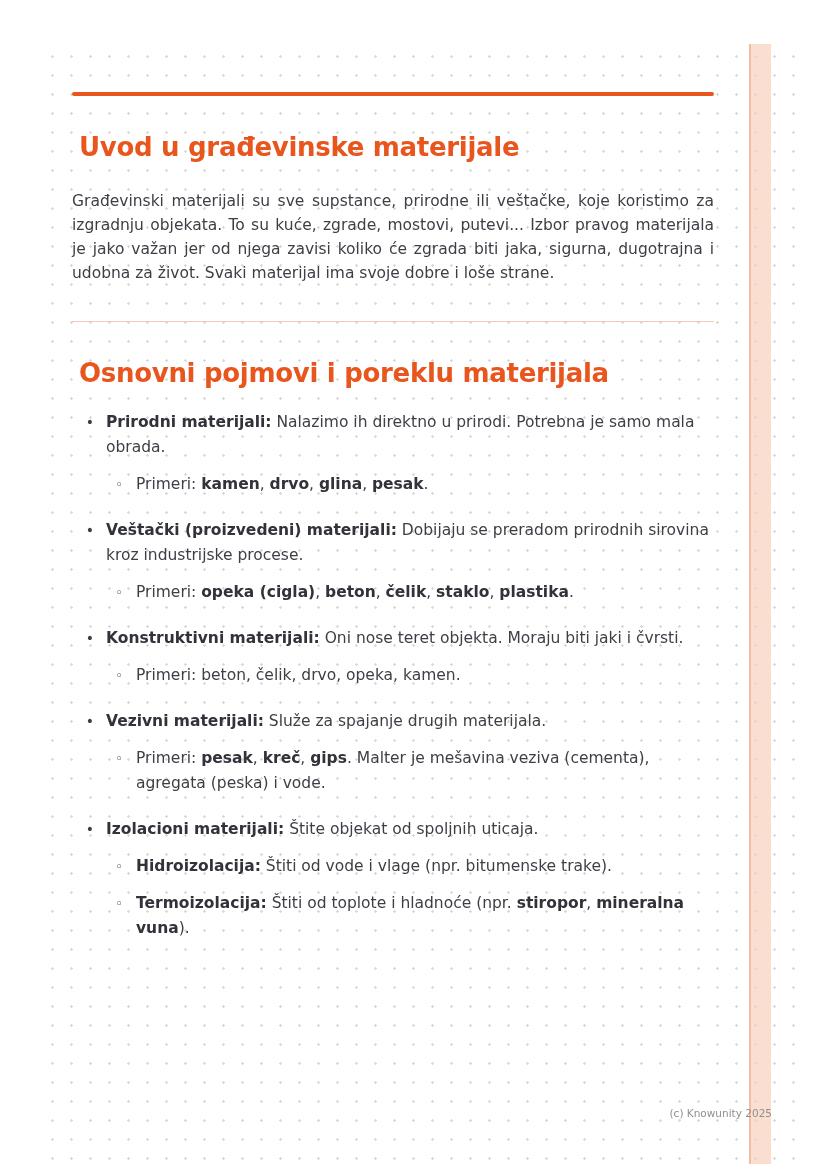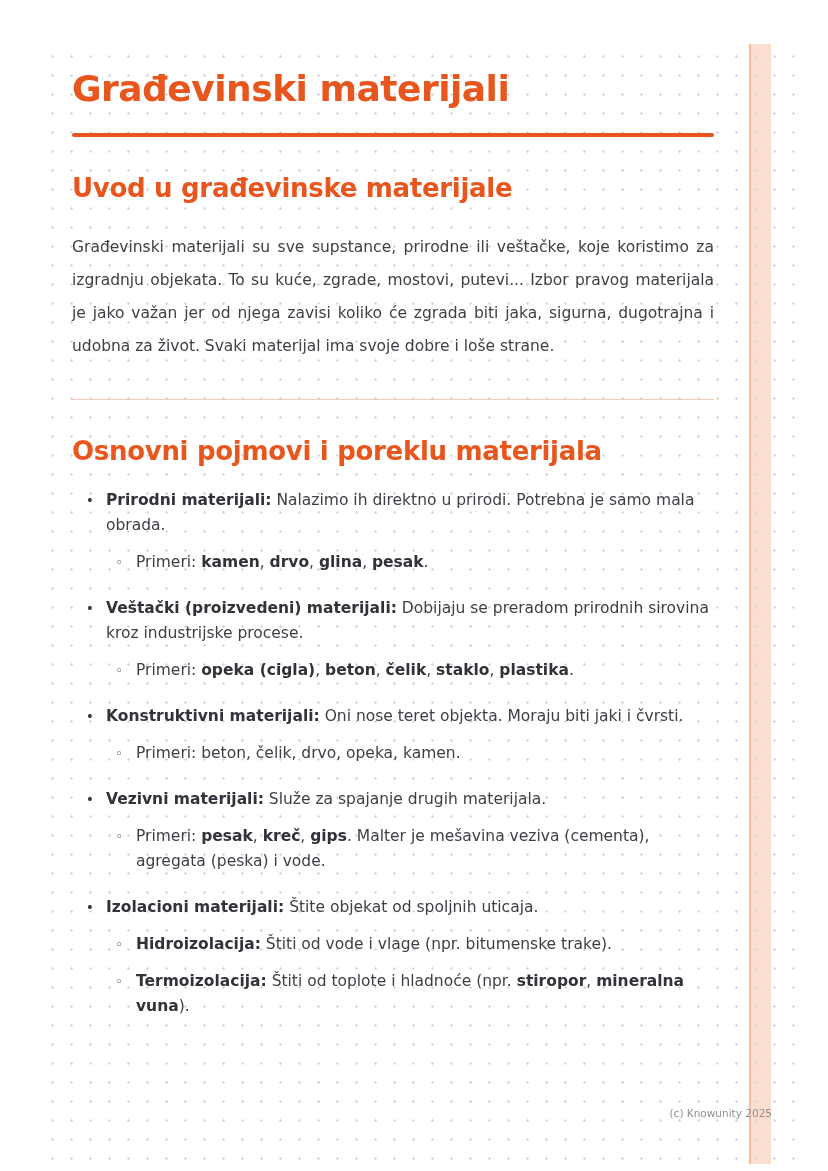--- a/index.html
+++ b/index.html
@@ -32,28 +32,28 @@
     font-size: 36px; line-height: 1.15; font-weight: 700;
     letter-spacing: -0.5px;
     color: var(--accent, #e8551d);
   }
   .title-rule {
     height: 4px; border-radius: 2px;
     background: var(--accent, #e8551d);
     margin-top: 24px;
   }
   h2.section-heading {
-    margin: 36px 0 0;
+    margin: 36px 7px 0;
     font-size: 26px; line-height: 1.2; font-weight: 700;
     letter-spacing: -0.3px;
     color: var(--accent, #e8551d);
   }
   p.para {
     margin: 26px 0 0;
-    font-size: 15.5px; line-height: 33px;
+    font-size: 15.5px; line-height: 24px;
     text-align: justify;
   }
   p.lead {
     margin: 30px 0 0;
     font-size: 15.5px; line-height: 24px;
     font-weight: 700;
     color: #32323a;
   }
   .divider {
     height: 1px;
@@ -76,21 +76,20 @@
     font-size: 10.5px; color: #8f8f8f;
   }
 </style>
 </head>
 <body>
 
 <div class="strip"></div>
 <div class="dots"></div>
 
 <div class="content">
-  <h1 class="doc-title">Građevinski materijali</h1>
   <div class="title-rule"></div>
   <div id="doc-body">
       <h2 class="section-heading">Uvod u građevinske materijale</h2>
       <p class="para"><span>Građevinski materijali su sve supstance, prirodne ili veštačke, koje koristimo za izgradnju objekata. To su kuće, zgrade, mostovi, putevi... Izbor pravog materijala je jako važan jer od njega zavisi koliko će zgrada biti jaka, sigurna, dugotrajna i udobna za život. Svaki materijal ima svoje dobre i loše strane.</span></p>
       <div class="divider"></div>
       <h2 class="section-heading">Osnovni pojmovi i poreklu materijala</h2>
       <div class="li lvl1">
         <span class="marker">•</span>
         <span class="li-text"><strong>Prirodni materijali:</strong><span> Nalazimo ih direktno u prirodi. Potrebna je samo mala obrada.</span></span>
       </div>

